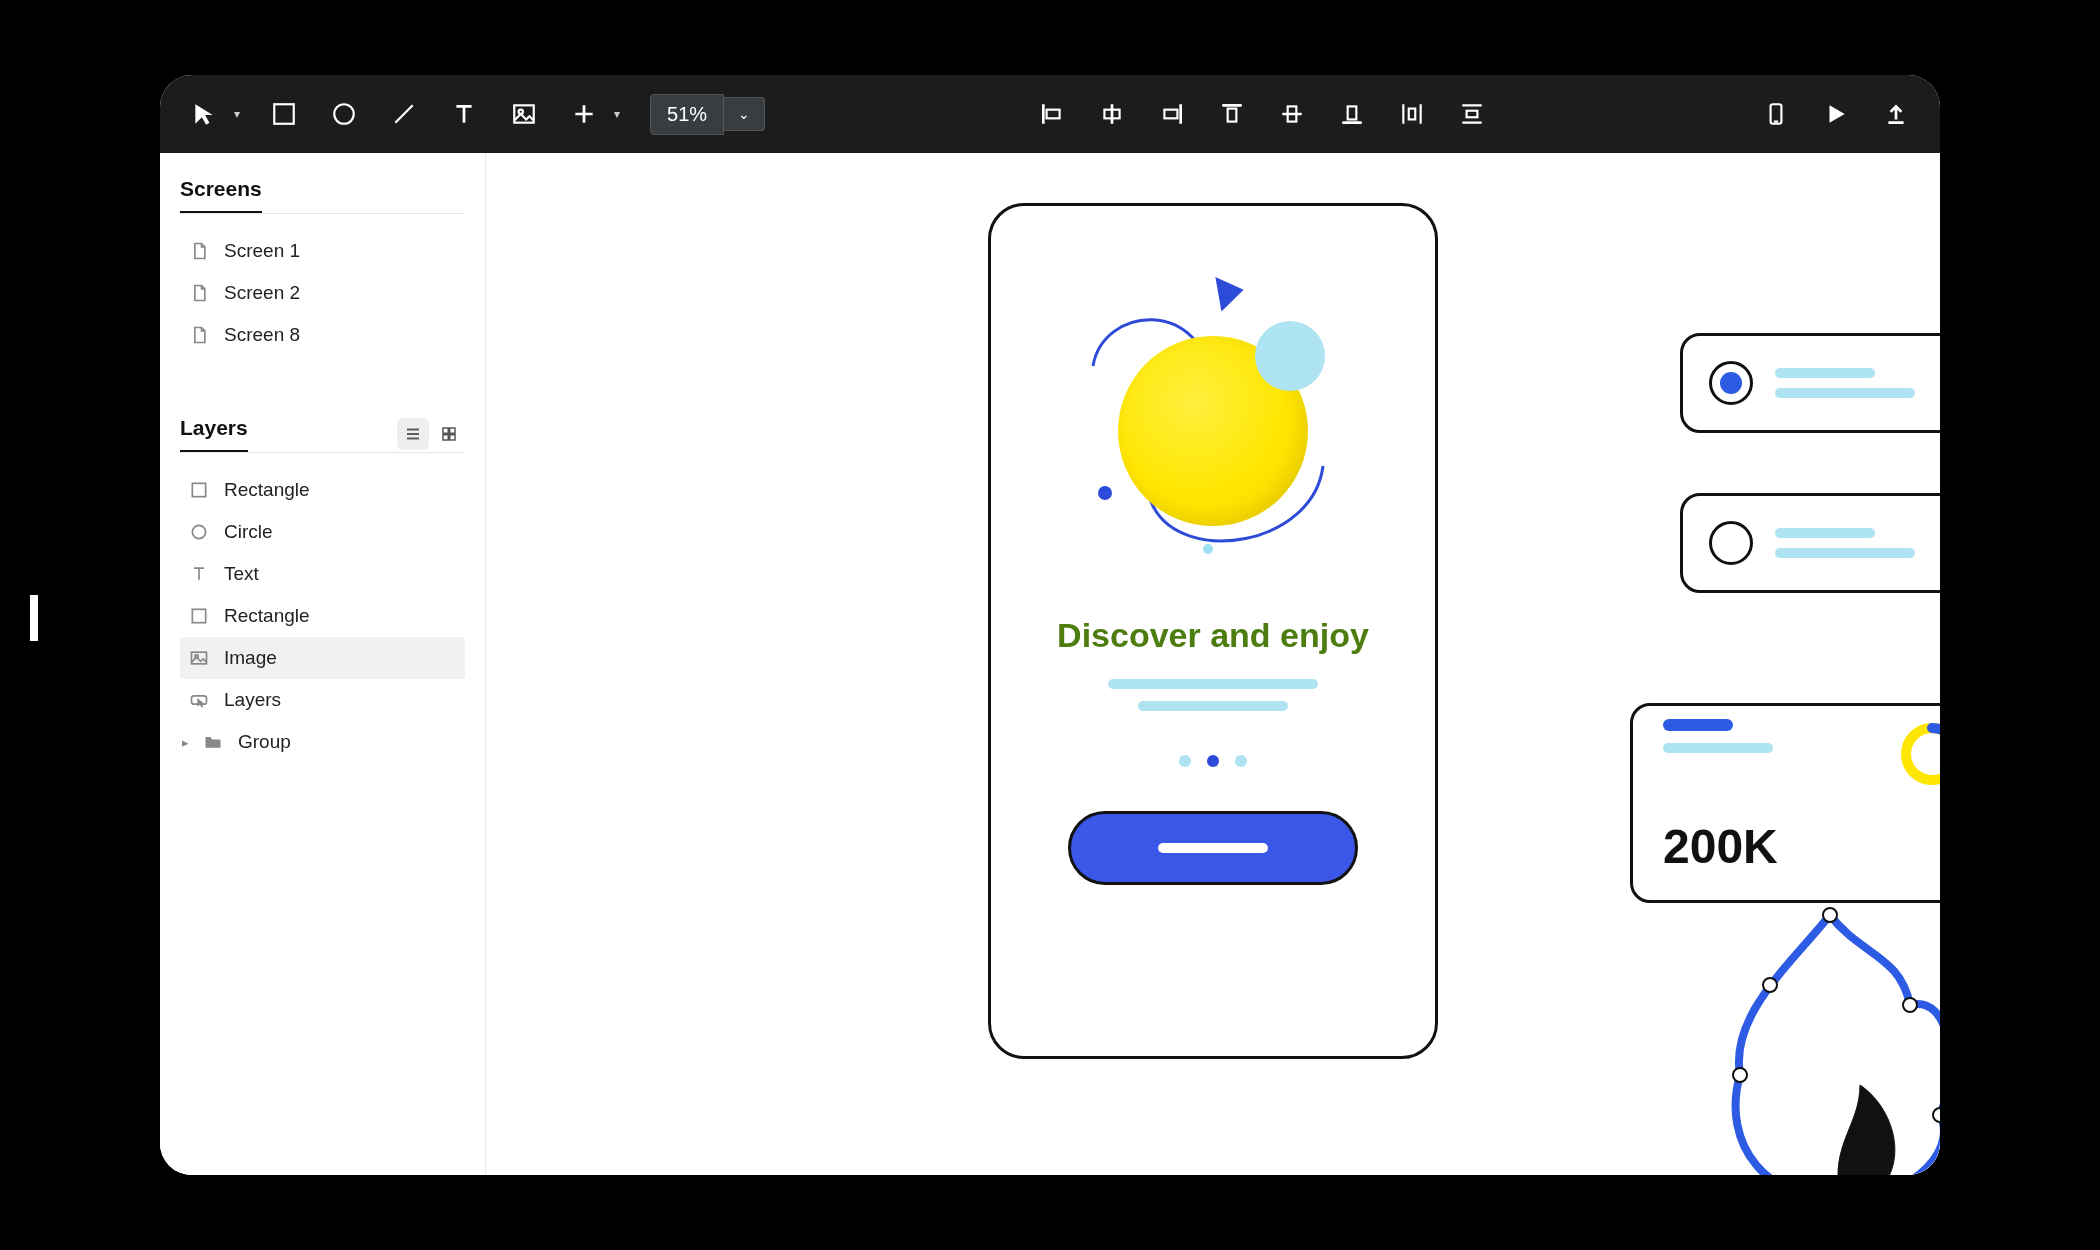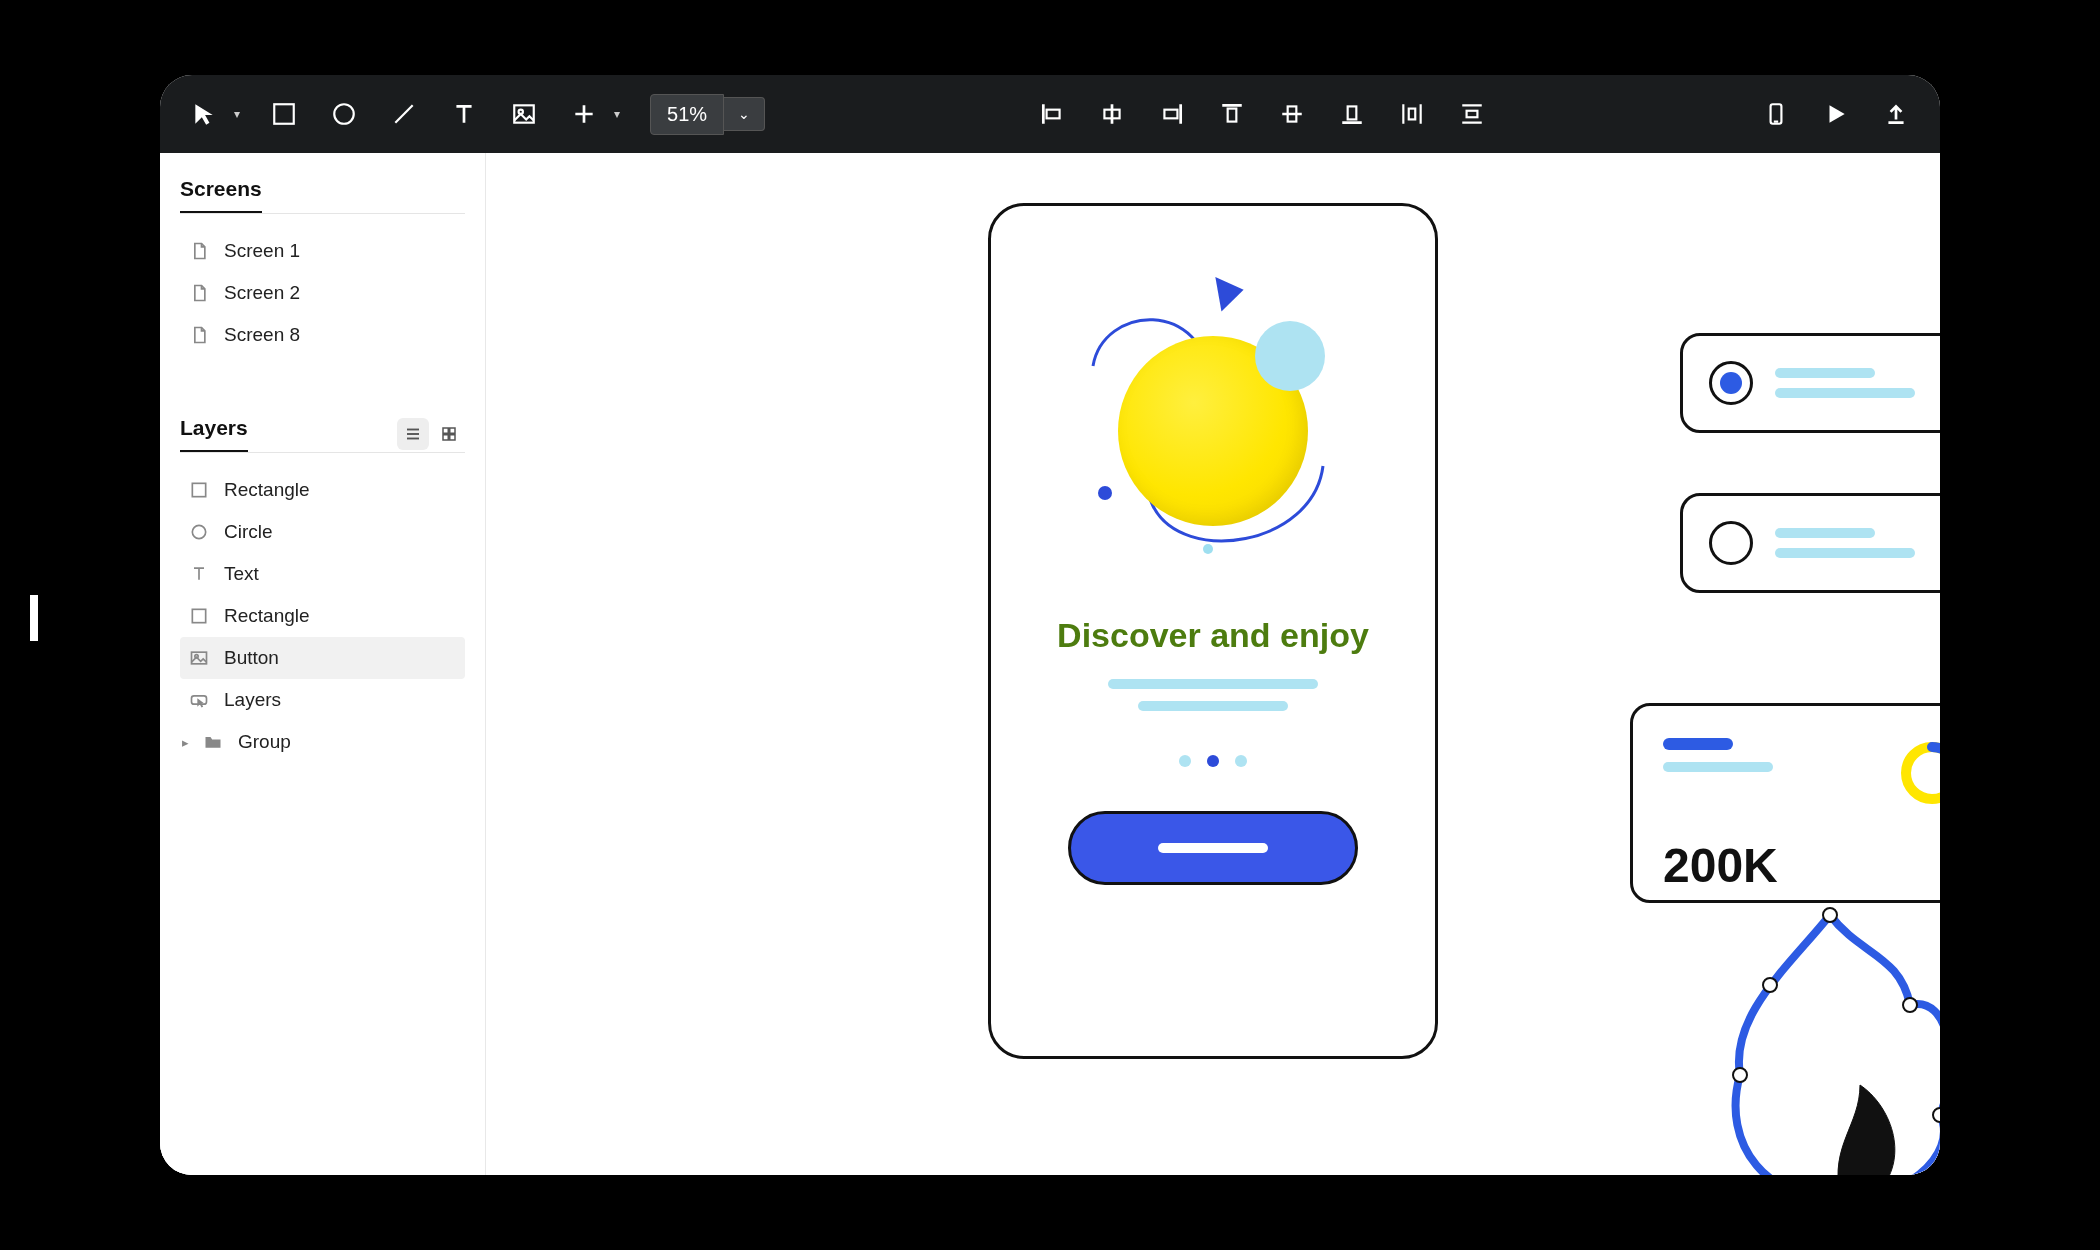--- a/index.html
+++ b/index.html
@@ -116,21 +116,21 @@
   .pdot.active{background:#2d4bd9;}
   .cta{
     margin-top:44px; width:290px;height:74px;border-radius:40px;
     background:#3a57e8;border:3px solid #111;display:flex;align-items:center;justify-content:center;
   }
   .cta-bar{width:110px;height:10px;background:#fff;border-radius:5px;}
   
   .float{ position:absolute; background:#fff; border:3px solid #111; border-radius:20px; }
   .card1{ top:180px; right:-40px; width:300px; height:100px; display:flex;align-items:center;gap:22px;padding:0 26px;}
   .card2{ top:340px; right:-40px; width:300px; height:100px; display:flex;align-items:center;gap:22px;padding:0 26px;}
-  .card3{ top:550px; right:-60px; width:370px; height:200px; padding:32px 30px;}
+  .card3{ top:550px; right:-60px; width:370px; height:200px; padding:13px 30px;}
   .radio{width:44px;height:44px;border:3px solid #111;border-radius:50%;display:flex;align-items:center;justify-content:center;flex-shrink:0;}
   .radio .inner{width:22px;height:22px;border-radius:50%;background:#2d5be3;}
   .lines{display:flex;flex-direction:column;gap:10px;}
   .line-a{width:100px;height:10px;background:#aee3f2;border-radius:5px;}
   .line-b{width:140px;height:10px;background:#aee3f2;border-radius:5px;}
   .card3 .row{display:flex;justify-content:space-between;align-items:flex-start;}
   .card3 .mini-a{width:70px;height:12px;background:#2d5be3;border-radius:6px;}
   .card3 .mini-b{width:110px;height:10px;background:#aee3f2;border-radius:5px;margin-top:12px;}
   .stat{font-size:48px;font-weight:800;color:#111;margin-top:30px;}
   .ring{width:70px;height:70px;}
@@ -371,21 +371,21 @@
             <span>Rectangle</span>
           </div>
           <div class="side-item selected">
             <span class="ico">
                 <svg viewBox="0 0 24 24">
                   <rect x="3" y="5" width="18" height="14"></rect>
                   <circle cx="9" cy="10" r="2"></circle>
                   <path d="M3 17 L9 11 L14 16 L17 13 L21 17"></path>
                 </svg>
               </span>
-            <span>Button</span>
+            <span>Image</span>
           </div>
           <div class="side-item">
             <span class="ico">
                 <svg viewBox="0 0 24 24">
                   <rect x="3" y="7" width="18" height="10" rx="3"></rect>
                   <path d="M10 10 L10 20 L13 17 L15 21 L17 20 L15 16 L18 16 Z" fill="#888" stroke="none"></path>
                 </svg>
               </span>
             <span>Layers</span>
           </div>

